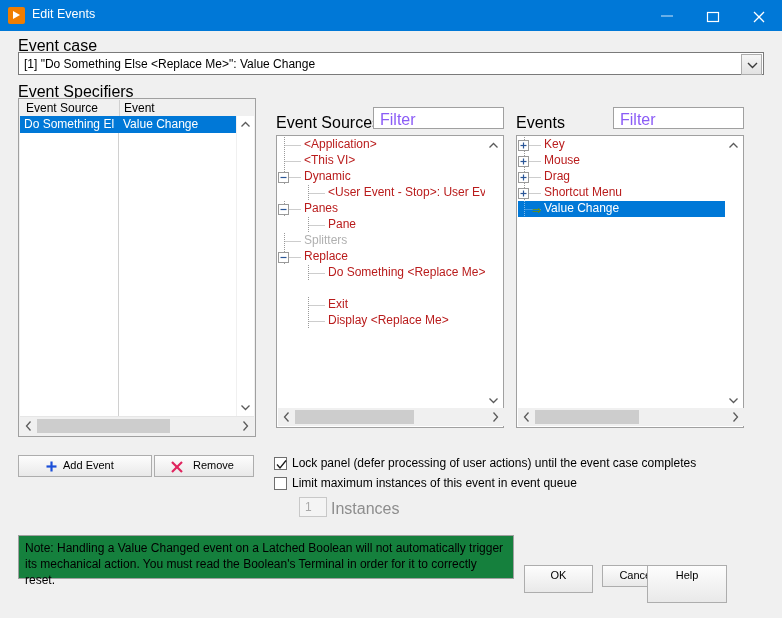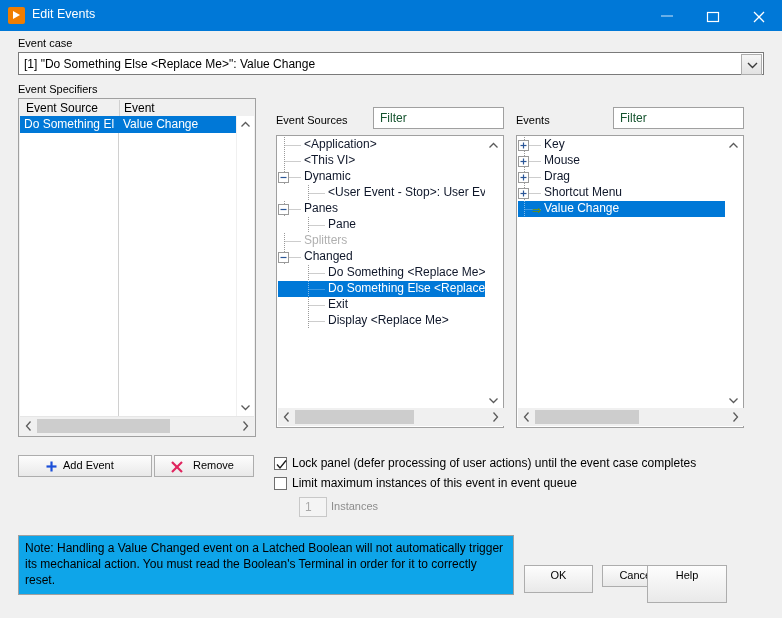--- a/index.html
+++ b/index.html
@@ -34,21 +34,21 @@
   .wbtn{
     position:absolute;top:0;height:31px;width:46px;
     color:#ffffff;
   }
   .wbtn svg{position:absolute;left:15px;top:11px;}
   #btn-min{right:92px;}
   #btn-max{right:46px;}
   #btn-close{right:0px;}
 
   
-  .lbl{position:absolute;font-size:11px;color:#000;}
+  .lbl{position:absolute;font-size:16px;color:#000;}
   .panel-border{position:absolute;border:1px solid #a0a0a0;background:#ffffff;}
 
   
   #lbl-event-case{left:18px;top:37px;}
   #combo-eventcase{
     position:absolute;left:18px;top:52px;width:746px;height:23px;
     border:1px solid #7a7a7a;background:#ffffff;box-sizing:border-box;
   }
   #combo-eventcase .val{
     position:absolute;left:5px;top:4px;font-size:12px;color:#000;
@@ -124,37 +124,37 @@
 
   
   #lbl-event-sources{left:276px;top:114px;}
   #lbl-events{left:516px;top:114px;}
   .filter-box{
     position:absolute;top:107px;height:22px;
     border:1px solid #a0a0a0;background:#ffffff;box-sizing:border-box;
   }
   #filter-sources{left:373px;width:131px;}
   #filter-events{left:613px;width:131px;}
-  .filter-box .ph{position:absolute;left:6px;top:3px;font-size:12px;color:#14532d;}
+  .filter-box .ph{position:absolute;left:6px;top:3px;font-size:16px;color:#8b5cf6;}
 
   .tree-box{
     position:absolute;top:135px;width:228px;height:293px;
     border:1px solid #a0a0a0;background:#ffffff;box-sizing:border-box;
   }
   #tree-sources{left:276px;}
   #tree-events{left:516px;}
   .tree-inner{
     position:absolute;left:1px;top:1px;width:208px;height:272px;
     overflow:hidden;background:#ffffff;
   }
   .tnode{
     position:absolute;left:0;width:208px;height:16px;
   }
   .tnode .tlabel{
-    position:absolute;top:0px;font-size:12px;color:#0f172a;white-space:nowrap;
+    position:absolute;top:0px;font-size:12px;color:#b91c1c;white-space:nowrap;
   }
   .tnode.sel{background:#0078d7;}
   .tnode.sel .tlabel{color:#ffffff;}
   .tnode.dim .tlabel{color:#b0b0b0;}
   .tnode svg{position:absolute;left:0;top:0;}
 
   .tree-vsb{
     position:absolute;right:1px;top:1px;width:17px;height:272px;background:#ffffff;
   }
   .tree-vsb .arw{position:absolute;left:0;width:17px;height:17px;}
@@ -181,22 +181,22 @@
 
   #instances-field{
     position:absolute;left:299px;top:497px;width:28px;height:20px;
     border:1px solid #c8c8c8;background:#f4f4f4;box-sizing:border-box;
   }
   #instances-field .v{position:absolute;left:5px;top:2px;font-size:12px;color:#a9a9a9;}
   #lbl-instances{left:331px;top:500px;color:#8d8d8d;}
 
   
   #note-box{
-    position:absolute;left:18px;top:535px;width:496px;height:60px;
-    border:1px solid #a0a0a0;background:#0ea5e9;box-sizing:border-box;
+    position:absolute;left:18px;top:535px;width:496px;height:44px;
+    border:1px solid #a0a0a0;background:#15803d;box-sizing:border-box;
   }
   #note-text{
     position:absolute;left:6px;top:4px;width:482px;
     font-size:12px;color:#000;line-height:16px;
   }
 
   
   #btn-ok{left:524px;top:565px;width:69px;height:28px;}
   #btn-cancel{left:602px;top:565px;width:69px;height:22px;}
   #btn-help{left:647px;top:565px;width:80px;height:38px;}
@@ -366,35 +366,28 @@
       </div>
       <div class="tnode" style="top: 112px;">
         <svg width="208" height="16">
           <line x1="6.5" y1="0" x2="6.5" y2="16" stroke="#9a9a9a" stroke-width="1" stroke-dasharray="1,1"></line>
           <line x1="6.5" y1="8.5" x2="23" y2="8.5" stroke="#9a9a9a" stroke-width="1" stroke-dasharray="1,1"></line>
           <g>
             <rect x="0.5" y="3.5" width="10" height="10" fill="#ffffff" stroke="#9a9a9a"></rect>
             <line x1="2.5" y1="8.5" x2="8.5" y2="8.5" stroke="#2b5797" stroke-width="1.2"></line>
           </g>
         </svg>
-        <div class="tlabel" style="left: 26px;">Changed</div>
+        <div class="tlabel" style="left: 26px;">Replace</div>
       </div>
       <div class="tnode" style="top: 128px;">
         <svg width="208" height="16">
           <line x1="30.5" y1="0" x2="30.5" y2="16" stroke="#9a9a9a" stroke-width="1" stroke-dasharray="1,1"></line>
           <line x1="30.5" y1="8.5" x2="47" y2="8.5" stroke="#9a9a9a" stroke-width="1" stroke-dasharray="1,1"></line>
         </svg>
         <div class="tlabel" style="left: 50px;">Do Something &lt;Replace Me&gt;</div>
-      </div>
-      <div class="tnode sel" style="top: 144px;">
-        <svg width="208" height="16">
-          <line x1="30.5" y1="0" x2="30.5" y2="16" stroke="#7fb9e8" stroke-width="1" stroke-dasharray="1,1"></line>
-          <line x1="30.5" y1="8.5" x2="47" y2="8.5" stroke="#7fb9e8" stroke-width="1" stroke-dasharray="1,1"></line>
-        </svg>
-        <div class="tlabel" style="left: 50px;">Do Something Else &lt;Replace</div>
       </div>
       <div class="tnode" style="top: 160px;">
         <svg width="208" height="16">
           <line x1="30.5" y1="0" x2="30.5" y2="16" stroke="#9a9a9a" stroke-width="1" stroke-dasharray="1,1"></line>
           <line x1="30.5" y1="8.5" x2="47" y2="8.5" stroke="#9a9a9a" stroke-width="1" stroke-dasharray="1,1"></line>
         </svg>
         <div class="tlabel" style="left: 50px;">Exit</div>
       </div>
       <div class="tnode" style="top: 176px;">
         <svg width="208" height="16">

